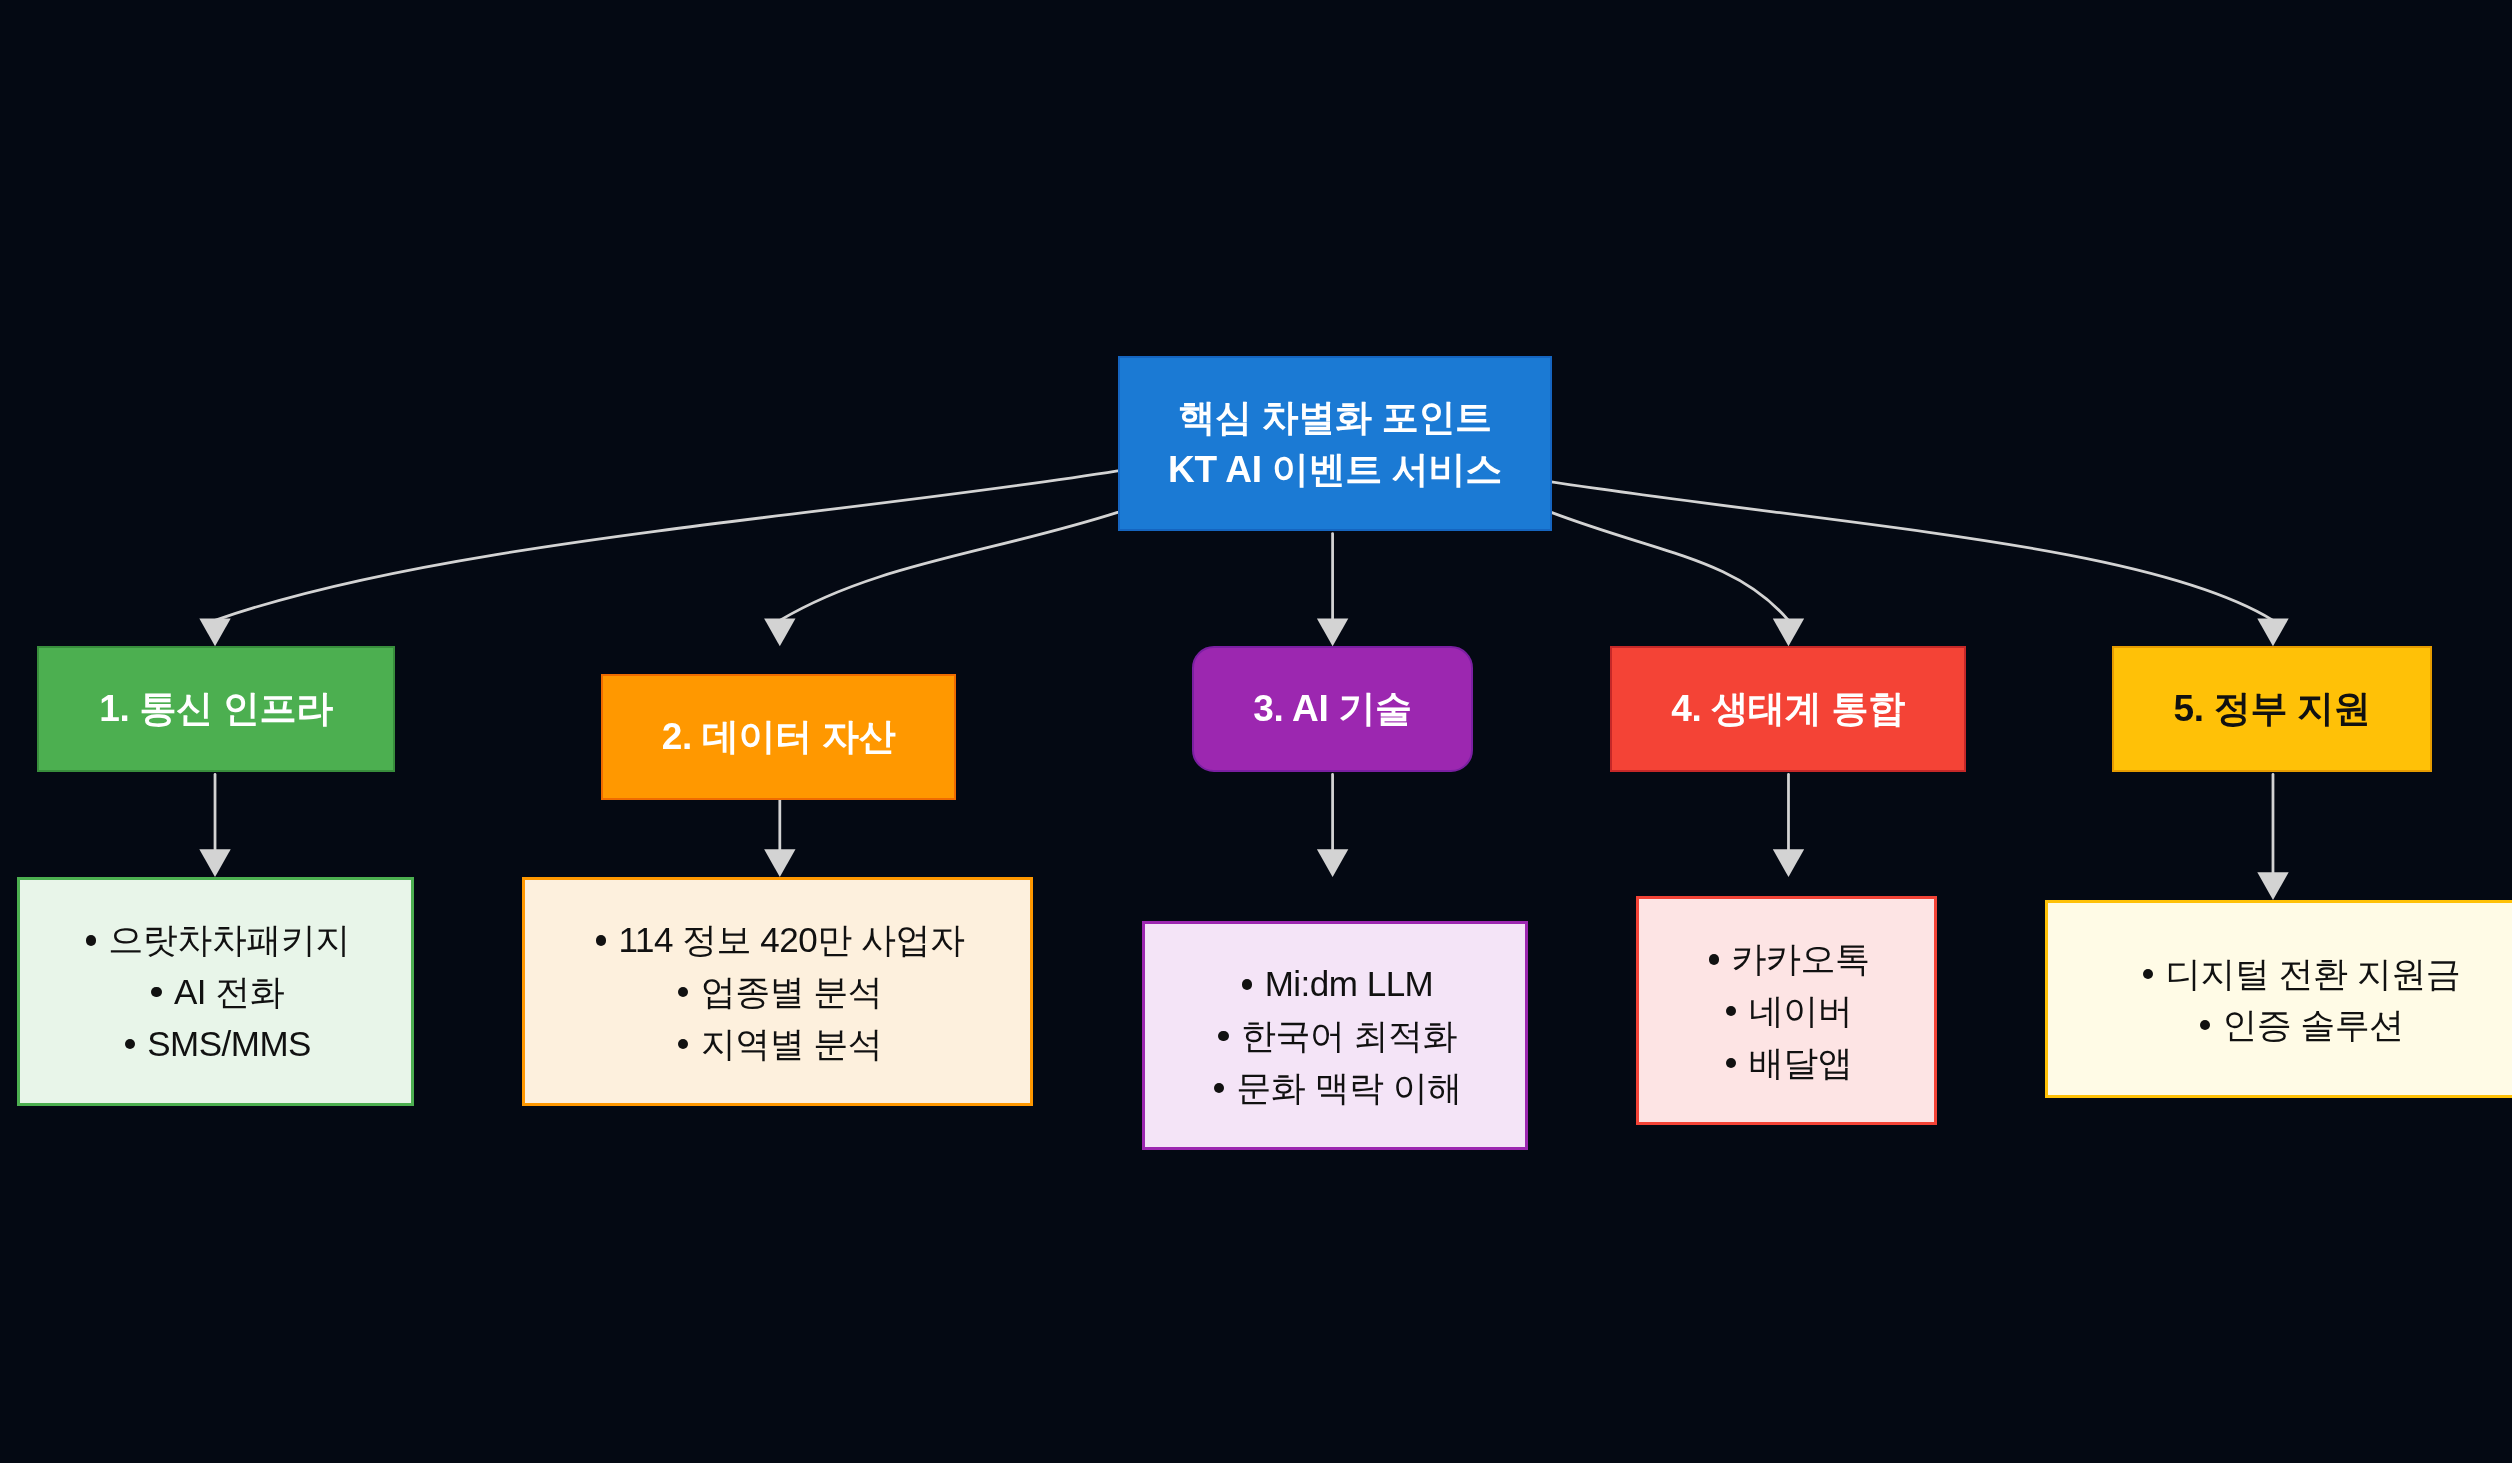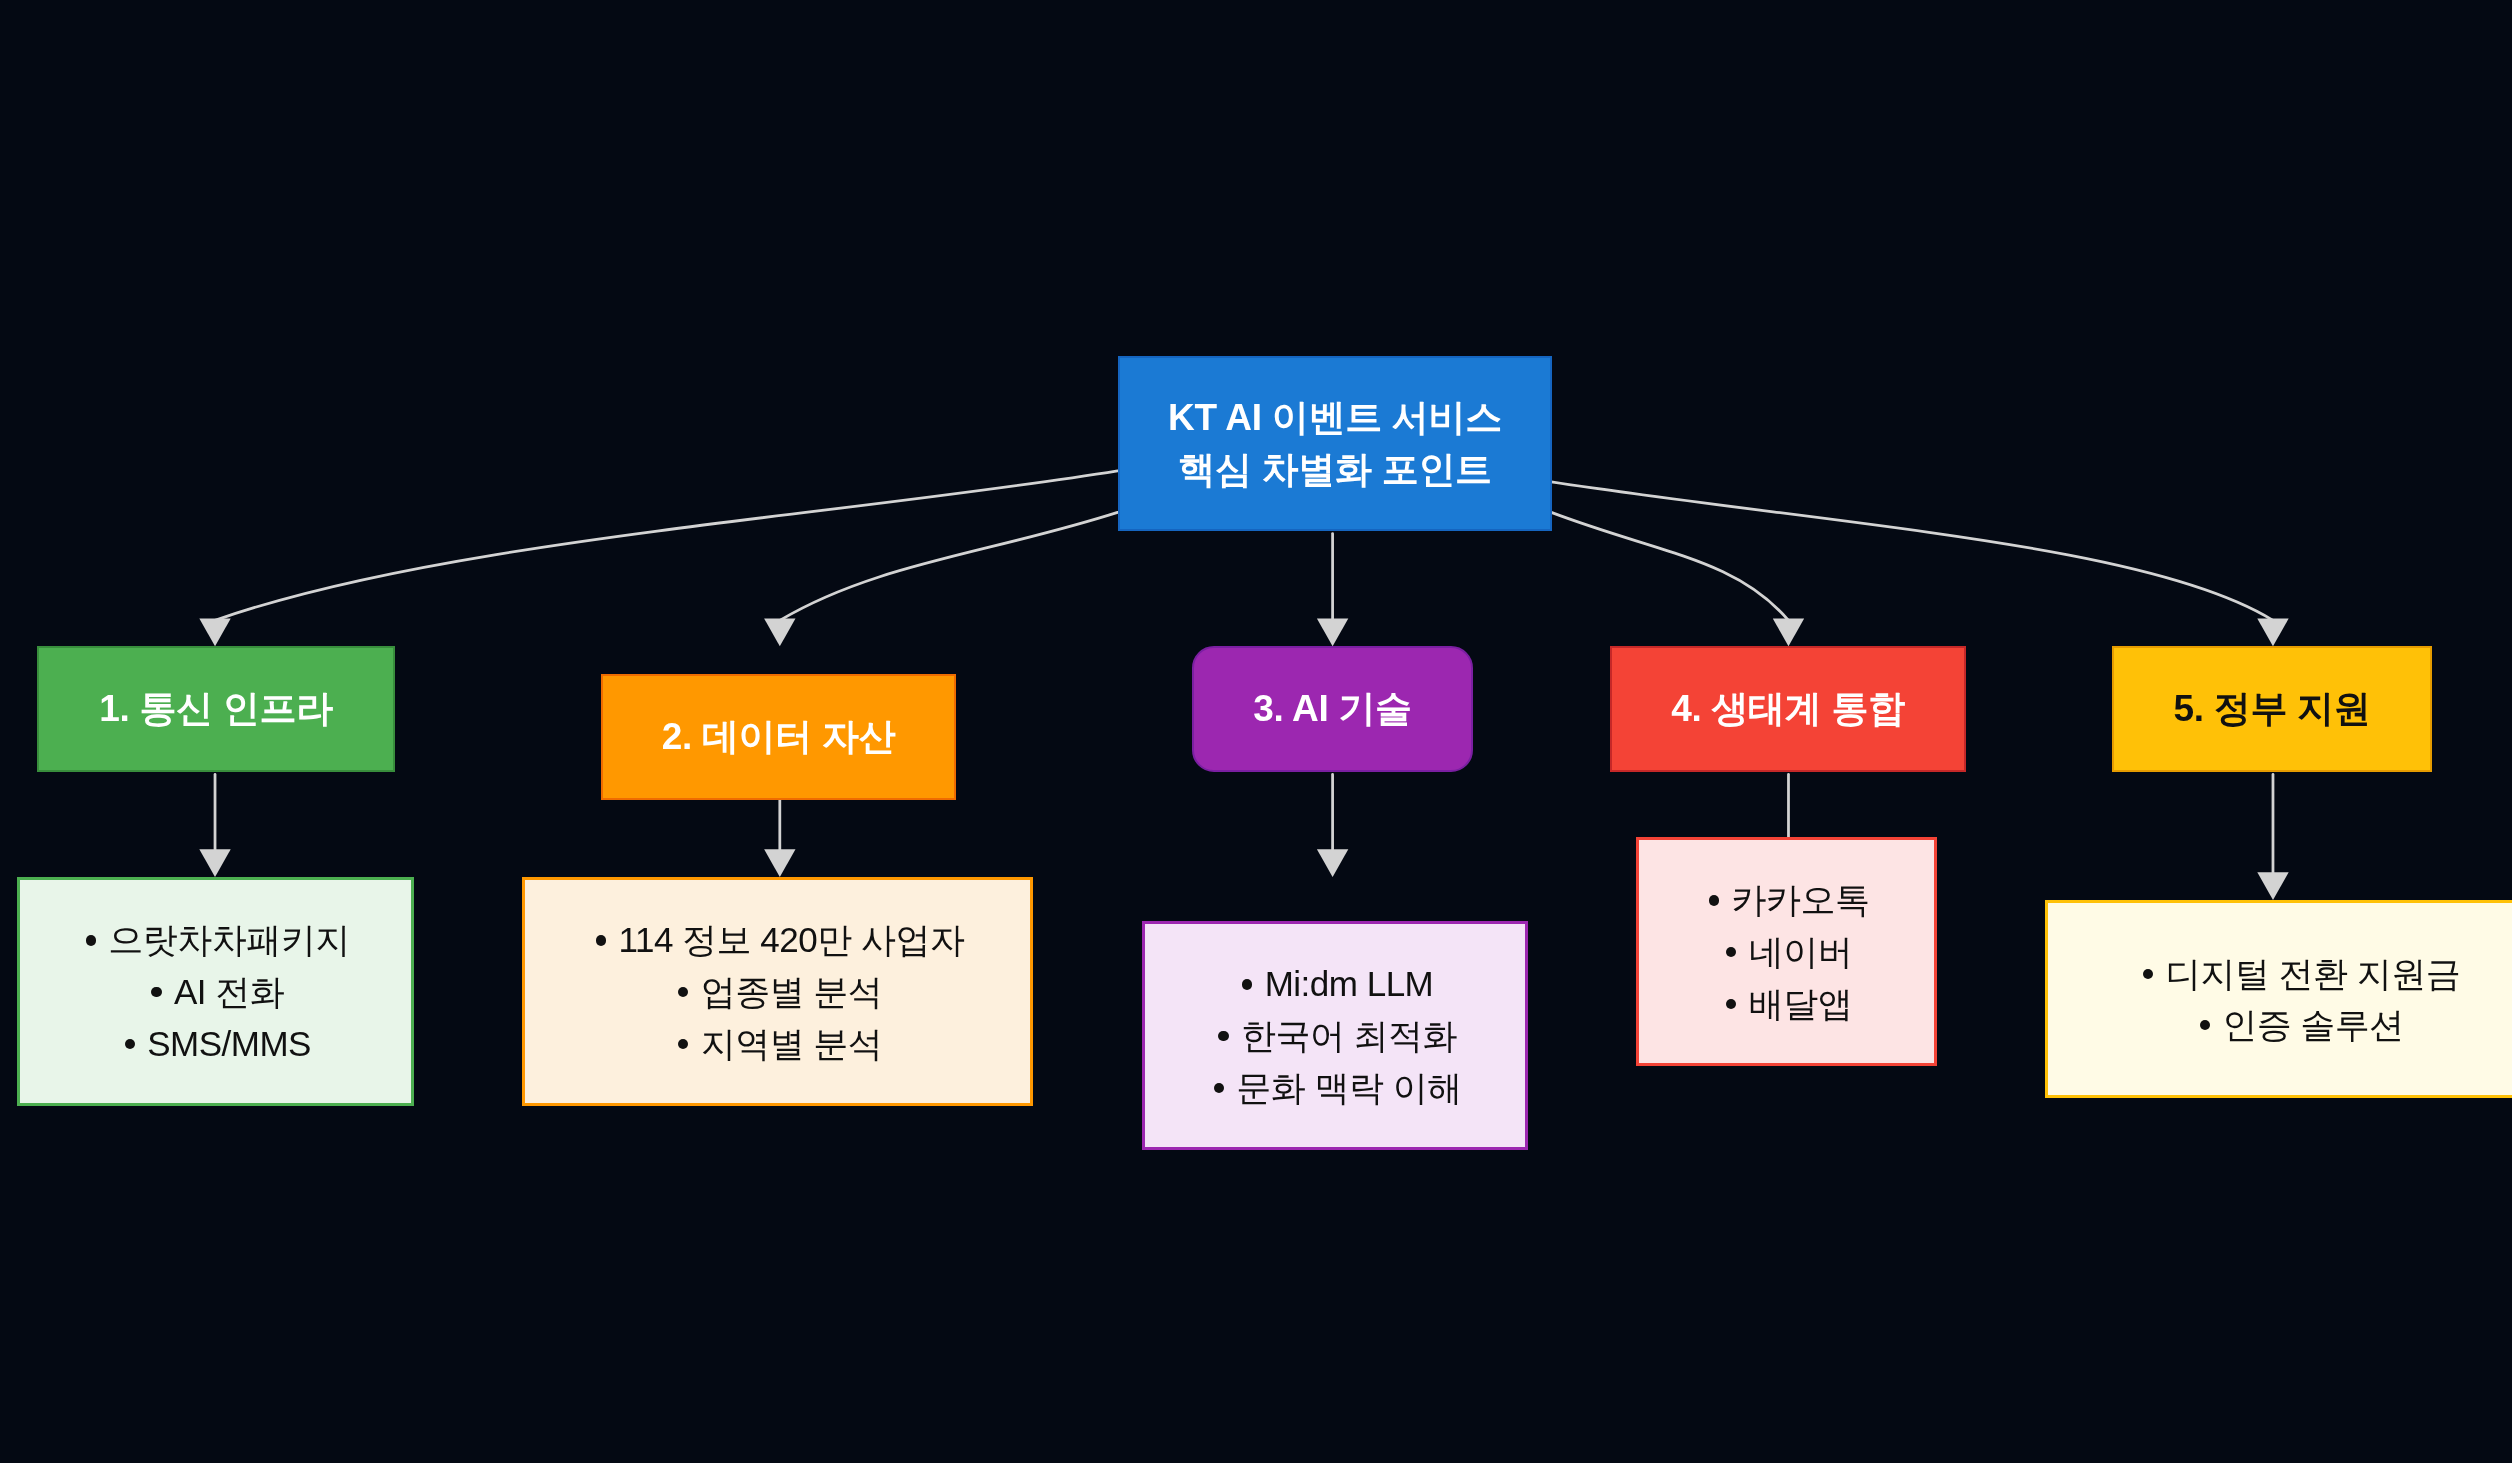--- a/index.html
+++ b/index.html
@@ -111,22 +111,22 @@
       <polygon points="828,920 862,920 845,950" fill="#d3d3d3"></polygon>
       <path d="M 1444 839 L 1444 922" fill="none" stroke="#d3d3d3" stroke-width="3" stroke-linecap="round"></path>
       <polygon points="1427,920 1461,920 1444,950" fill="#d3d3d3"></polygon>
       <path d="M 1938 839 L 1938 922" fill="none" stroke="#d3d3d3" stroke-width="3" stroke-linecap="round"></path>
       <polygon points="1921,920 1955,920 1938,950" fill="#d3d3d3"></polygon>
       <path d="M 2463 839 L 2463 947" fill="none" stroke="#d3d3d3" stroke-width="3" stroke-linecap="round"></path>
       <polygon points="2446,945 2480,945 2463,975" fill="#d3d3d3"></polygon>
     </svg>
 
   <div class="node node-root" id="node-root" style="left: 1118px; top: 356px; width: 434px; height: 175px; background: rgb(27, 122, 212); border-color: rgb(21, 101, 192); color: rgb(255, 255, 255);">
+    <span class="root-line">핵심 차별화 포인트</span>
     <span class="root-line">KT AI 이벤트 서비스</span>
-    <span class="root-line">핵심 차별화 포인트</span>
   </div>
 
   <div id="node-layer">
       <div class="node node-cat" id="node-branch-1" style="left: 37px; top: 646px; width: 358px; height: 126px; background: rgb(76, 175, 80); border-color: rgb(56, 142, 60); color: rgb(255, 255, 255);">
         <span>1. 통신 인프라</span>
       </div>
       <div class="node node-detail" id="node-branch-1-detail" style="left: 16.6px; top: 877px; width: 397px; height: 229px; background: rgb(232, 245, 233); border-color: rgb(76, 175, 80); color: rgb(17, 17, 17);">
         <ul class="detail-list">
           <li>으랏차차패키지</li>
           <li>AI 전화</li>
@@ -149,21 +149,21 @@
       <div class="node node-detail" id="node-branch-3-detail" style="left: 1142px; top: 877px; width: 386px; height: 229px; background: rgb(244, 228, 247); border-color: rgb(156, 39, 176); color: rgb(17, 17, 17); margin-top: 44px;">
         <ul class="detail-list">
           <li>Mi:dm LLM</li>
           <li>한국어 최적화</li>
           <li>문화 맥락 이해</li>
         </ul>
       </div>
       <div class="node node-cat" id="node-branch-4" style="left: 1610px; top: 646px; width: 356px; height: 126px; background: rgb(244, 67, 54); border-color: rgb(198, 40, 40); color: rgb(255, 255, 255); text-align: center;">
         <span>4. 생태계 통합</span>
       </div>
-      <div class="node node-detail" id="node-branch-4-detail" style="left: 1636px; top: 837px; width: 301px; height: 229px; background: rgb(253, 228, 228); border-color: rgb(244, 67, 54); color: rgb(17, 17, 17);">
+      <div class="node node-detail" id="node-branch-4-detail" style="left: 1636px; top: 896px; width: 301px; height: 229px; background: rgb(253, 228, 228); border-color: rgb(244, 67, 54); color: rgb(17, 17, 17);">
         <ul class="detail-list">
           <li>카카오톡</li>
           <li>네이버</li>
           <li>배달앱</li>
         </ul>
       </div>
       <div class="node node-cat" id="node-branch-5" style="left: 2112px; top: 646px; width: 320px; height: 126px; background: rgb(255, 193, 7); border-color: rgb(230, 156, 0); color: rgb(17, 17, 17);">
         <span>5. 정부 지원</span>
       </div>
       <div class="node node-detail" id="node-branch-5-detail" style="left: 2045px; top: 900px; width: 508px; height: 198px; background: rgb(255, 251, 230); border-color: rgb(255, 193, 7); color: rgb(17, 17, 17);">

